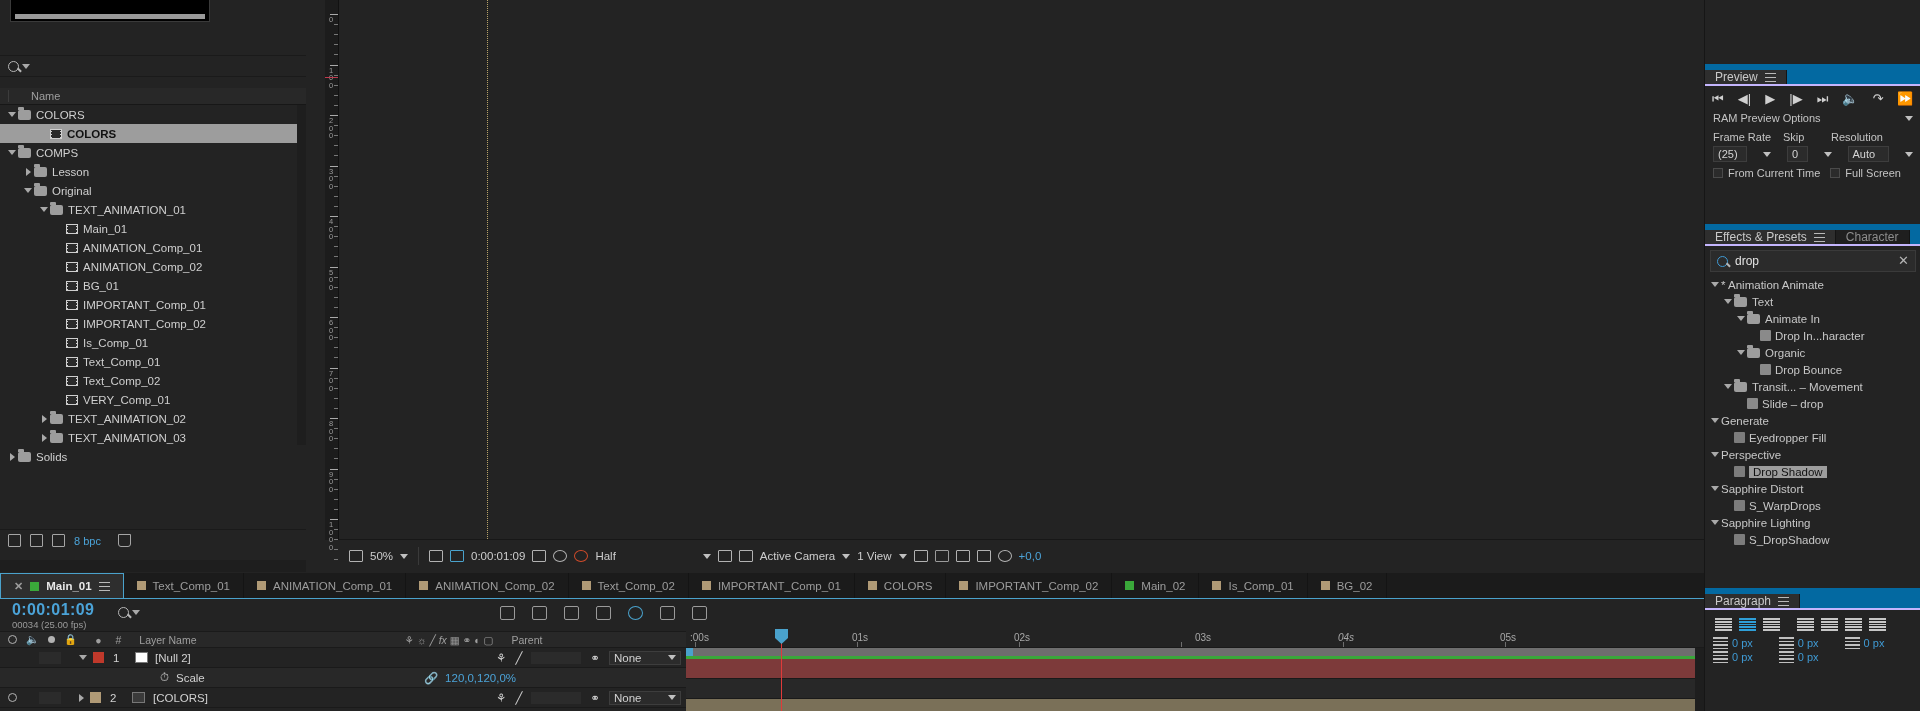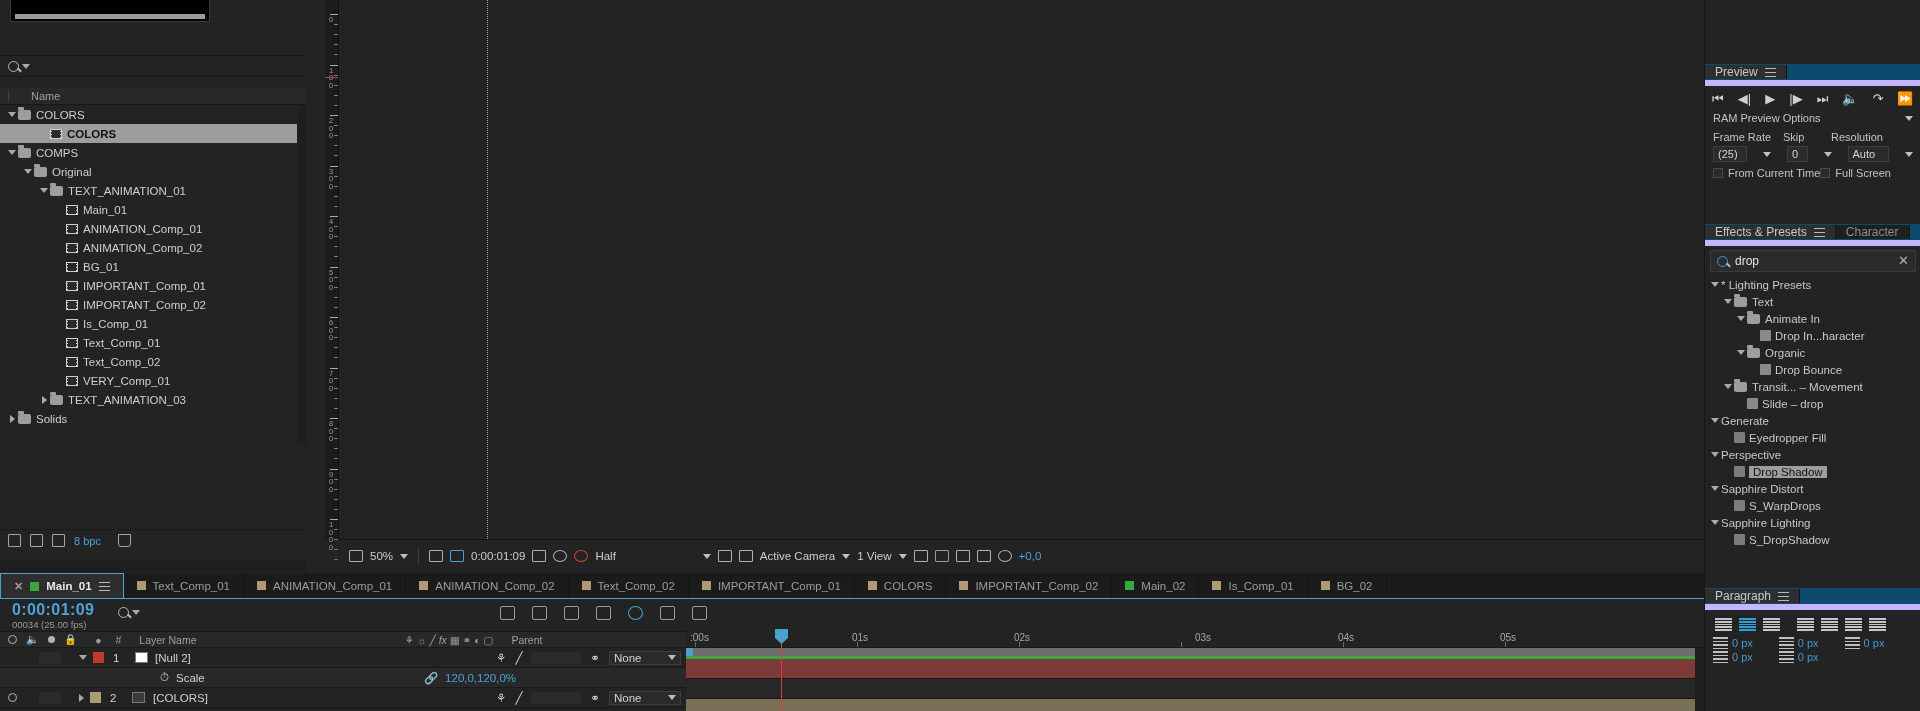--- a/index.html
+++ b/index.html
@@ -9,22 +9,22 @@
     font-family: "Liberation Sans", sans-serif;
     color: #c8c8c8;
     overflow: hidden;
     -webkit-font-smoothing: antialiased;
   }
   .app { position: relative; width: 1920px; height: 711px; background: #232323; }
 
   
   .panel { position: absolute; background: #232323; }
   .panel-tabbar {
-    height: 22px; background: #0c4a6e; display: flex; align-items: center;
-    border-bottom: 6px solid #c4b5fd;
+    height: 22px; background: #0369a1; display: flex; align-items: flex-end;
+    border-bottom: 2px solid #c4b5fd;
   }
   .panel-tab {
     display: flex; align-items: center; gap: 7px; padding: 0 10px;
     font-size: 12px; color: #c9c9c9; background: #2e2e2e;
     border-right: 1px solid #141414;
   }
   .panel-tab.inactive { background: #1f1f1f; color: #8d8d8d; }
   .hamb { display:inline-block; width: 11px; height: 9px; position: relative; }
   .hamb i { position:absolute; left:0; right:0; height:1px; background:#b9b9b9; }
   .hamb i:nth-child(1){top:0}.hamb i:nth-child(2){top:4px}.hamb i:nth-child(3){top:8px}
@@ -207,20 +207,28 @@
           <span style="width:6px;flex:none"></span>
           <span class="disc">
             <i class="tri-d"></i>
           </span>
           <span class="folder-ico"></span>
           <span class="pname">COMPS</span>
         </div>
         <div class="pitem">
           <span style="width:22px;flex:none"></span>
           <span class="disc">
+            <i class="tri-r"></i>
+          </span>
+          <span class="folder-ico"></span>
+          <span class="pname">Lesson</span>
+        </div>
+        <div class="pitem">
+          <span style="width:22px;flex:none"></span>
+          <span class="disc">
             <i class="tri-d"></i>
           </span>
           <span class="folder-ico"></span>
           <span class="pname">Original</span>
         </div>
         <div class="pitem">
           <span style="width:38px;flex:none"></span>
           <span class="disc">
             <i class="tri-d"></i>
           </span>
@@ -279,20 +287,28 @@
           <span style="width:54px;flex:none"></span>
           <span class="disc"></span>
           <span class="comp-ico"></span>
           <span class="pname">Text_Comp_02</span>
         </div>
         <div class="pitem">
           <span style="width:54px;flex:none"></span>
           <span class="disc"></span>
           <span class="comp-ico"></span>
           <span class="pname">VERY_Comp_01</span>
+        </div>
+        <div class="pitem">
+          <span style="width:38px;flex:none"></span>
+          <span class="disc">
+            <i class="tri-r"></i>
+          </span>
+          <span class="folder-ico"></span>
+          <span class="pname">TEXT_ANIMATION_02</span>
         </div>
         <div class="pitem">
           <span style="width:38px;flex:none"></span>
           <span class="disc">
             <i class="tri-r"></i>
           </span>
           <span class="folder-ico"></span>
           <span class="pname">TEXT_ANIMATION_03</span>
         </div>
         <div class="pitem">
@@ -458,21 +474,21 @@
       <div class="prow" style="height:20px; gap:16px">
         <span class="pfield" style="width:42px">(25)</span>
         <span class="tri"></span>
         <span class="pfield" style="width:24px">0</span>
         <span class="tri"></span>
         <span class="pfield" style="width:52px">Auto</span>
         <span class="tri"></span>
       </div>
       <div class="prow" style="height:18px">
         <span class="chk"></span>
-        <span style="flex:0 0 auto;">From Current Time</span>
+        <span style="flex:0 0 auto;margin-right:10px">From Current Time</span>
         <span class="chk"></span>
         <span>Full Screen</span>
       </div>
     </div>
 
     <div id="fx-panel">
       <div class="panel-tabbar">
         <div class="panel-tab">
           <span>Effects &amp; Presets</span>
           <span class="hamb">
@@ -489,21 +505,21 @@
         <span class="mag" style="border-color:#3f9ad4"></span>
         <span class="q">drop</span>
         <span class="xmark">✕</span>
       </div>
       <div id="fx-list">
           <div class="fxrow">
             <span style="width:4px;flex:none"></span>
             <span class="disc">
               <i class="tri-d"></i>
             </span>
-            <span class="fxlabel">* Lighting Presets</span>
+            <span class="fxlabel">* Animation Animate</span>
           </div>
           <div class="fxrow">
             <span style="width:17px;flex:none"></span>
             <span class="disc">
               <i class="tri-d"></i>
             </span>
             <span class="folder-ico"></span>
             <span class="fxlabel">Text</span>
           </div>
           <div class="fxrow">
@@ -847,21 +863,21 @@
 
     <div id="tl-ruler">
         <div class="rlabel" style="left: 4px;">:00s</div>
         <div class="rtick" style="left: 9px;"></div>
         <div class="rlabel" style="left: 166px;">01s</div>
         <div class="rtick" style="left: 171px;"></div>
         <div class="rlabel" style="left: 328px;">02s</div>
         <div class="rtick" style="left: 333px;"></div>
         <div class="rlabel" style="left: 490px; padding-left: 19px;">03s</div>
         <div class="rtick" style="left: 495px;"></div>
-        <div class="rlabel" style="left: 652px;">04s</div>
+        <div class="rlabel" style="left: 652px; font-style: italic;">04s</div>
         <div class="rtick" style="left: 657px;"></div>
         <div class="rlabel" style="left: 814px;">05s</div>
         <div class="rtick" style="left: 819px;"></div>
       </div>
     <div id="workbar">
       <div class="cap" style="left:0"></div>
       <div class="cap" style="right:0"></div>
     </div>
     <div id="tracks">
         <div class="track" style="top: 0px; height: 20px; background: rgb(125, 58, 58); border-bottom: 1px solid rgb(26, 26, 26);"></div>

